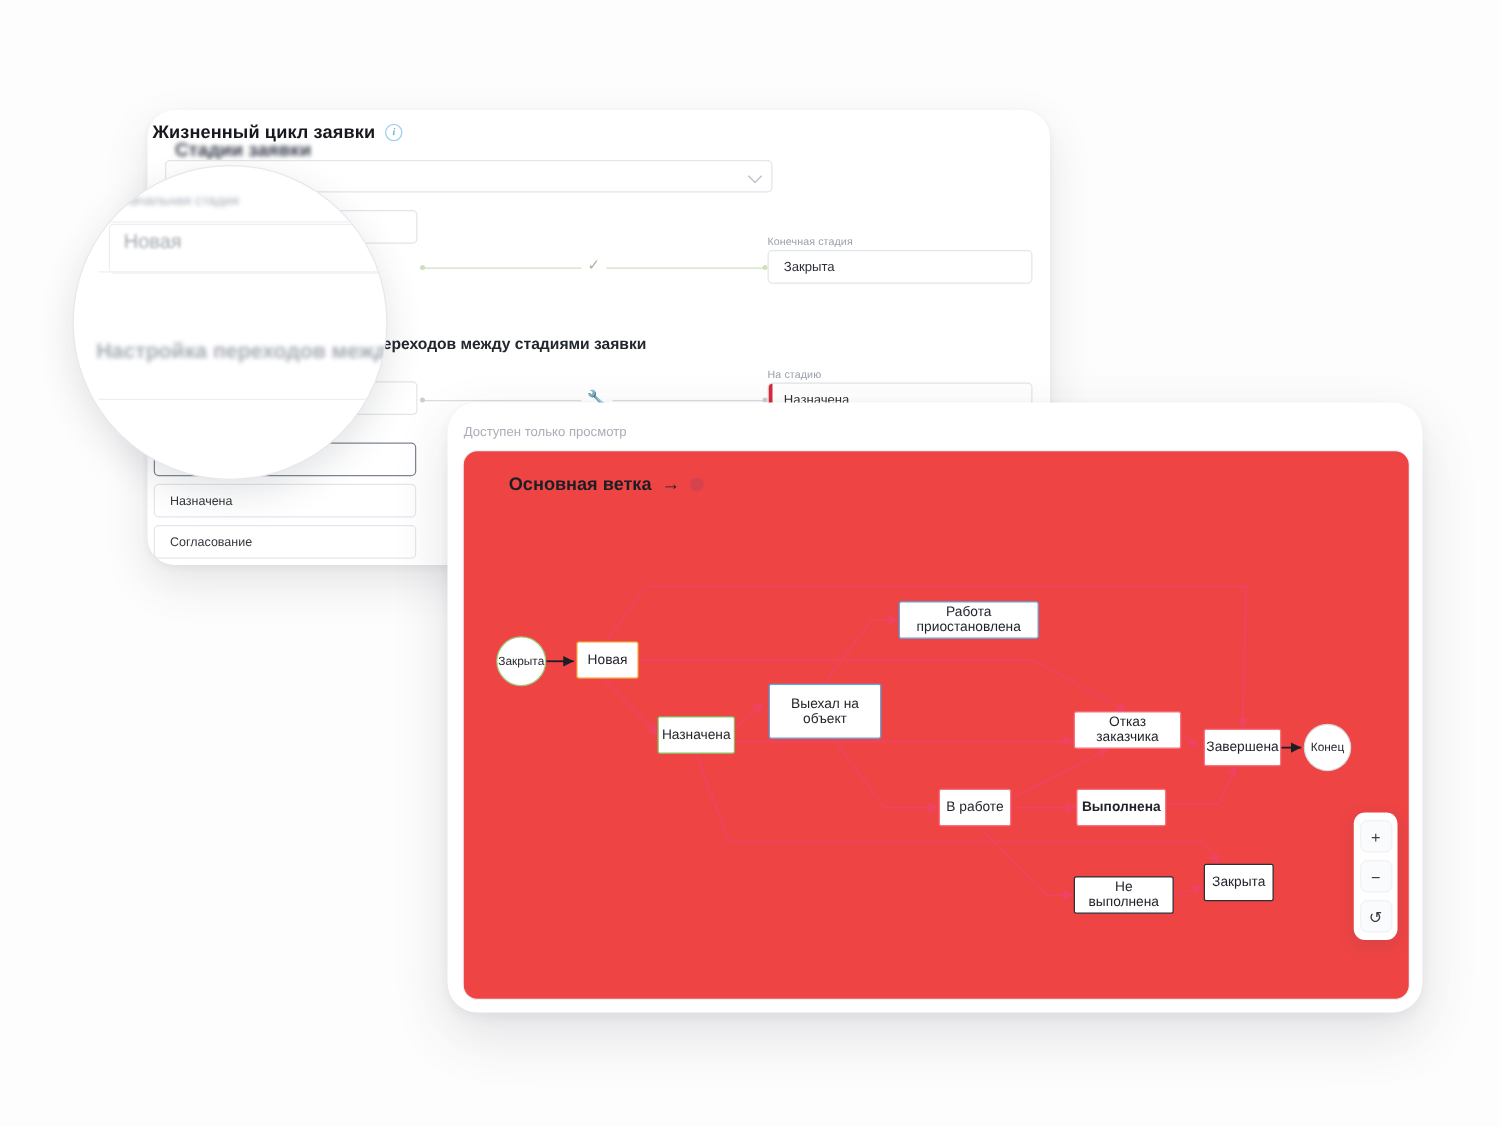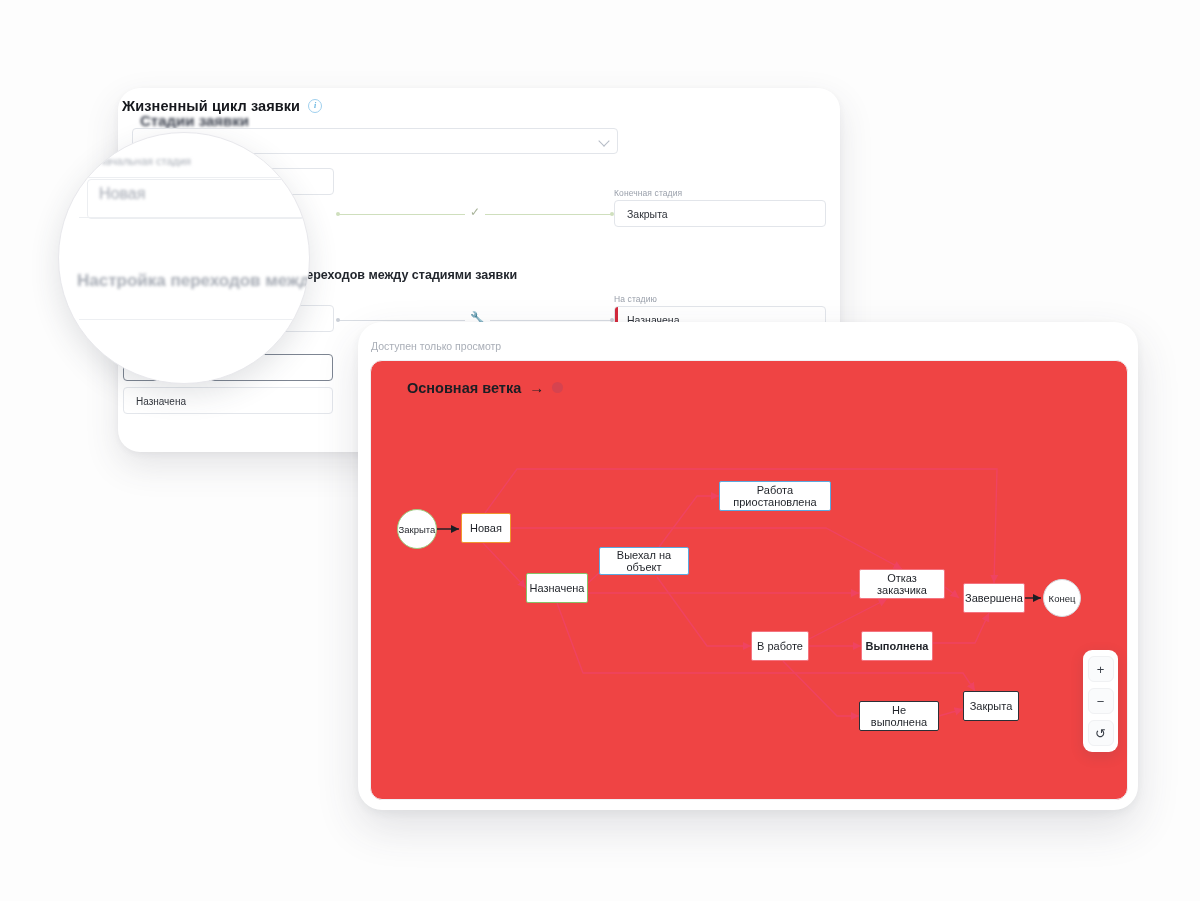--- a/index.html
+++ b/index.html
@@ -236,20 +236,21 @@
   <div class="fbox accent" style="left:614px;top:306px;width:212px;">Назначена</div>
 
   <div class="conn" style="left:337px;top:320px;width:276px;">
     <span class="dot l"></span>
     <span class="dot r"></span>
     <span class="mid-ico wrench" style="left:128px;">🔧</span>
   </div>
 
   <div class="stage-list-item sel" style="top:354px;">Новая</div>
   <div class="stage-list-item" style="top:387px;">Назначена</div>
+  <div class="stage-list-item" style="top:420px;">Согласование</div>
 
   <div class="magnifier">
     <div class="mg-label">Начальная стадия</div>
     <div class="mg-rule" style="top:44px;"></div>
     <div class="mg-box" style="left:28px;top:46px;width:216px;height:38px;"></div>
     <div class="mg-value">Новая</div>
     <div class="mg-rule" style="top:84px;"></div>
 
 
     <div class="mg-foot">Настройка переходов между</div>
@@ -314,21 +315,21 @@
     <div id="node-layer">
         <div class="term" style="left: 26px; top: 148px; width: 40px; height: 40px; border: 1.4px solid rgb(156, 204, 127);">
           <span>Закрыта</span>
         </div>
         <div class="node" style="left: 90px; top: 152px; width: 50px; height: 30px; border: 1.4px solid rgb(240, 150, 46);">
           <span>Новая</span>
         </div>
         <div class="node" style="left: 155px; top: 212px; width: 62px; height: 30px; border: 1.4px solid rgb(134, 193, 103);">
           <span>Назначена</span>
         </div>
-        <div class="node" style="left: 228px; top: 186px; width: 90px; height: 28px; border: 1.4px solid rgb(90, 169, 224);">
+        <div class="node" style="left: 244px; top: 186px; width: 90px; height: 44px; border: 1.4px solid rgb(90, 169, 224);">
           <span>Выехал на объект</span>
         </div>
         <div class="node" style="left: 348px; top: 120px; width: 112px; height: 30px; border: 1.4px solid rgb(90, 169, 224);">
           <span>Работа приостановлена</span>
         </div>
         <div class="node" style="left: 380px; top: 270px; width: 58px; height: 30px; border: 1.4px solid rgb(244, 115, 127);">
           <span>В работе</span>
         </div>
         <div class="node" style="left: 490px; top: 270px; width: 72px; height: 30px; border: 1.4px solid rgb(244, 115, 127); font-weight: bold;">
           <span>Выполнена</span>

